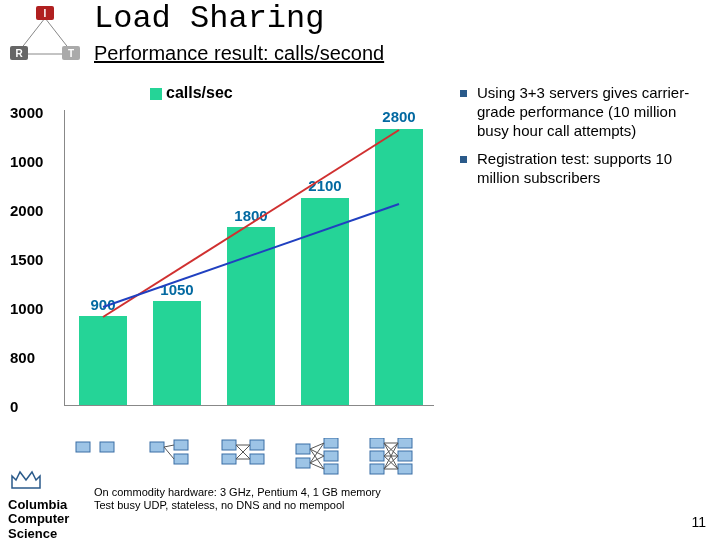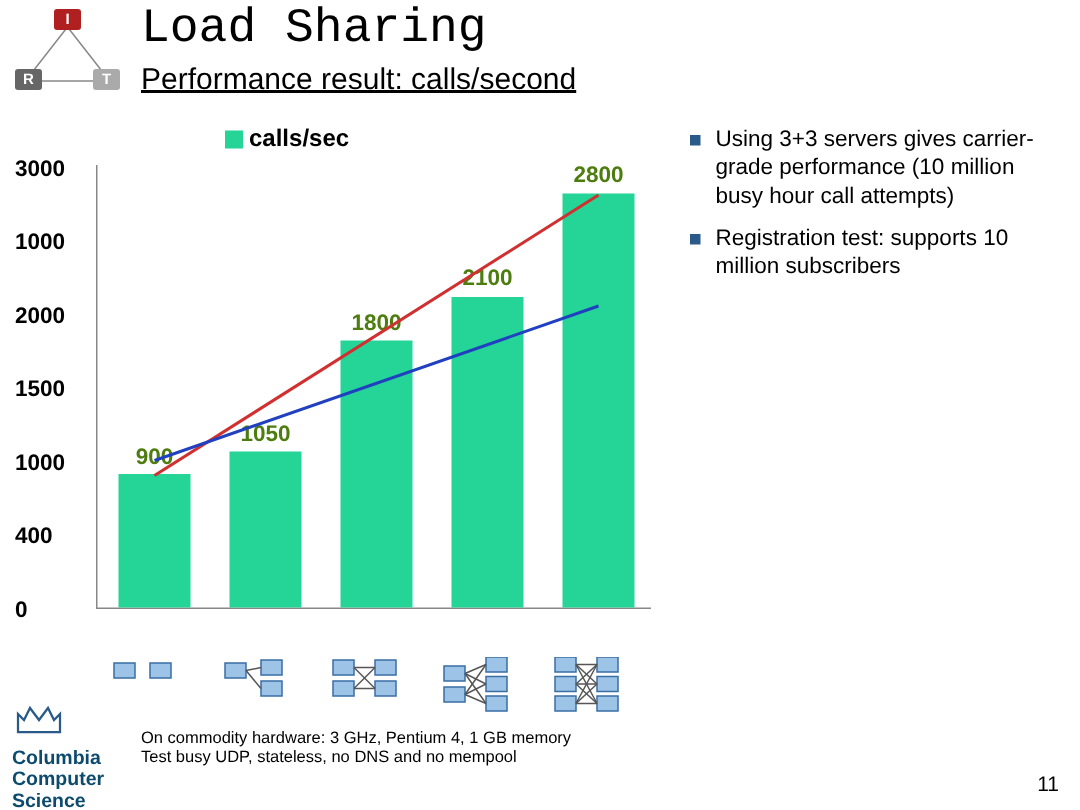--- a/index.html
+++ b/index.html
@@ -15,34 +15,34 @@
 
   .title { position: absolute; left: 94px; top: 0; font-size: 32px; font-family: Liberation Mono, monospace; }
   .subtitle { position: absolute; left: 94px; top: 42px; font-size: 20px; text-decoration: underline; font-family: Verdana, Arial, sans-serif; }
 
   .chart { position: absolute; left: 10px; top: 84px; width: 430px; height: 350px; }
   .legend { position: absolute; left: 140px; top: 0; font-size: 16px; font-weight: bold; text-align: right; }
   .legend .sw { display: inline-block; width: 12px; height: 12px; background: #25d497; vertical-align: middle; margin-right: 4px; }
   .plot { position: absolute; left: 54px; top: 26px; width: 370px; height: 296px; border-left: 1px solid #888; border-bottom: 1px solid #888; }
   .ytick { position: absolute; left: 0; width: 48px; font-size: 15px; font-weight: bold; }
   .bar { position: absolute; bottom: 0; width: 48px; background: #25d497; }
-  .barlabel { position: absolute; width: 60px; text-align: center; font-size: 15px; font-weight: bold; color: #4d7c0f; }
+  .barlabel { position: absolute; width: 60px; text-align: center; font-size: 15px; font-weight: bold; color: #0369a1; }
   .trend { position: absolute; pointer-events: none; }
 
   .xaxis-diagrams { position: absolute; left: 64px; top: 438px; width: 370px; height: 44px; }
   .diag { position: absolute; top: 0; }
 
   .bullets { position: absolute; left: 460px; top: 84px; width: 250px; font-size: 15px; line-height: 1.25; }
   .bullets .item { display: flex; margin-bottom: 10px; }
   .bullets .sq { width: 7px; height: 7px; background: #2a5a8a; margin-top: 6px; margin-right: 10px; flex: 0 0 auto; }
 
   .hwnote { position: absolute; left: 94px; top: 486px; font-size: 11px; line-height: 1.2; }
 
   .crown { position: absolute; left: 8px; top: 466px; }
-  .affil { position: absolute; left: 8px; top: 498px; font-size: 13px; font-weight: bold; color: #0c4a6e; line-height: 1.1; }
+  .affil { position: absolute; left: 8px; top: 498px; font-size: 13px; font-weight: bold; color: #000000; line-height: 1.1; }
 
   .pagenum { position: absolute; right: 14px; bottom: 10px; font-size: 14px; }
 </style>
 </head>
 <body>
 
 <div class="slide">
 
   <div class="logo-tri">
     <svg width="72" height="60">
@@ -61,21 +61,21 @@
   <div class="chart">
     <div class="legend">
       <span class="sw"></span><span>calls/sec</span>
     </div>
 
     <div class="ytick" style="top:20px">3000</div>
     <div class="ytick" style="top:69px">1000</div>
     <div class="ytick" style="top:118px">2000</div>
     <div class="ytick" style="top:167px">1500</div>
     <div class="ytick" style="top:216px">1000</div>
-    <div class="ytick" style="top:265px">400</div>
+    <div class="ytick" style="top:265px">800</div>
     <div class="ytick" style="top:314px">0</div>
 
     <div class="plot">
       <div class="bar" style="left:14px;  height:88.8px"></div>
       <div class="bar" style="left:88px;  height:103.6px"></div>
       <div class="bar" style="left:162px; height:177.6px"></div>
       <div class="bar" style="left:236px; height:207.2px"></div>
       <div class="bar" style="left:310px; height:276.3px"></div>
 
       <div class="barlabel" style="left:8px;  bottom:92px">900</div>

